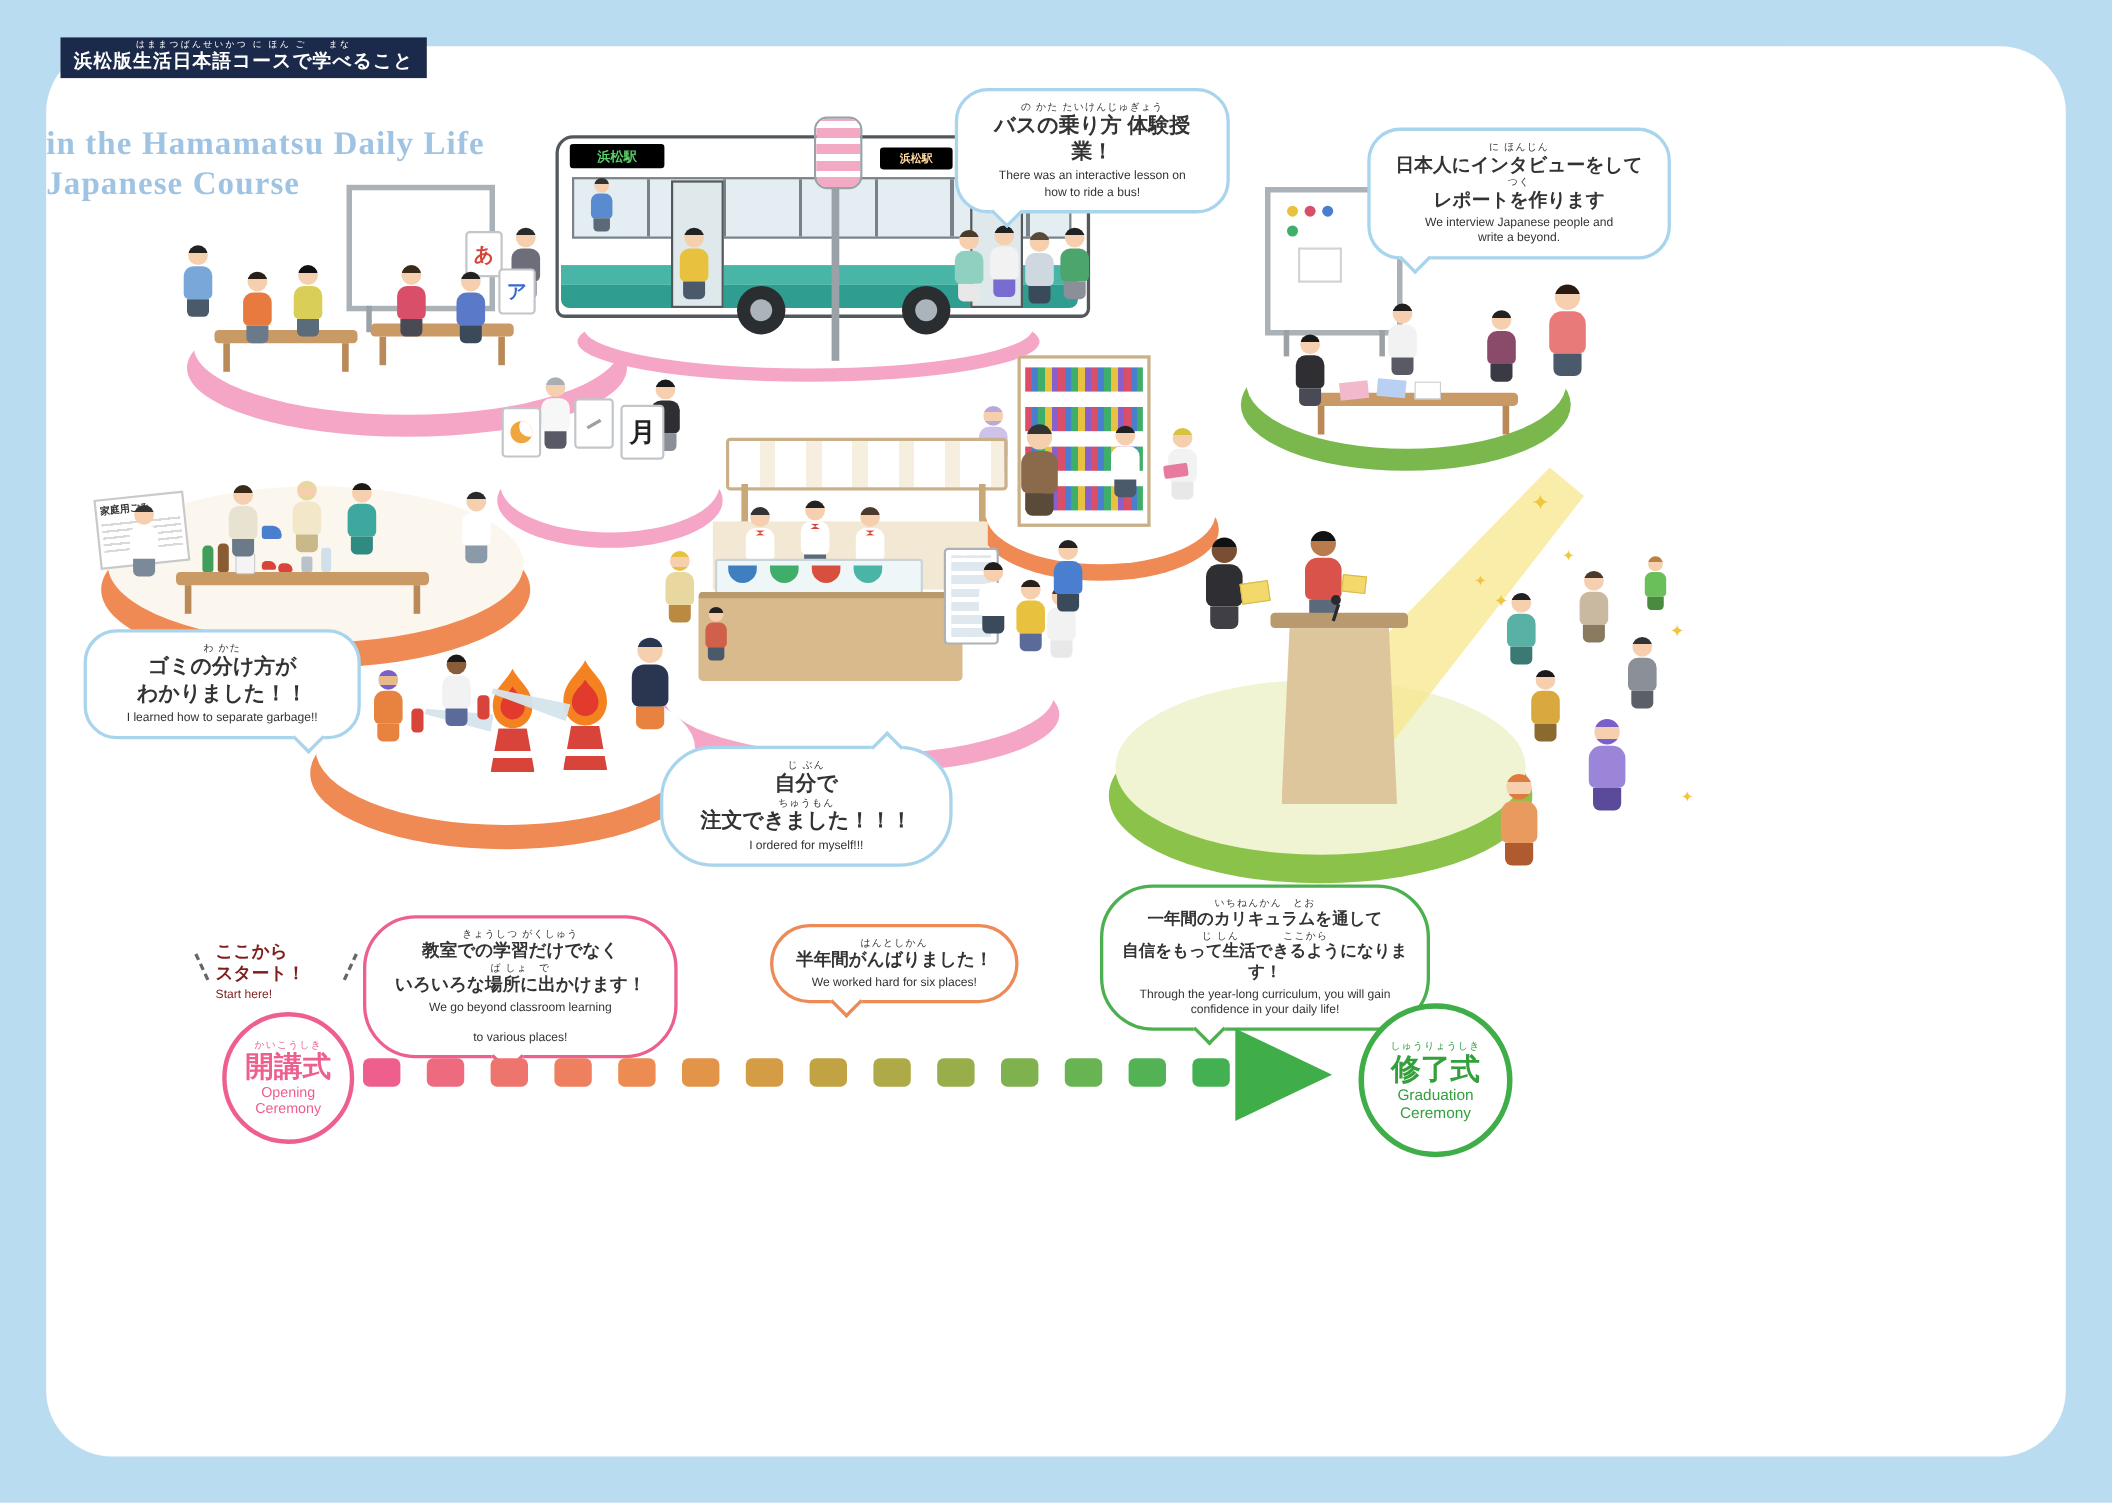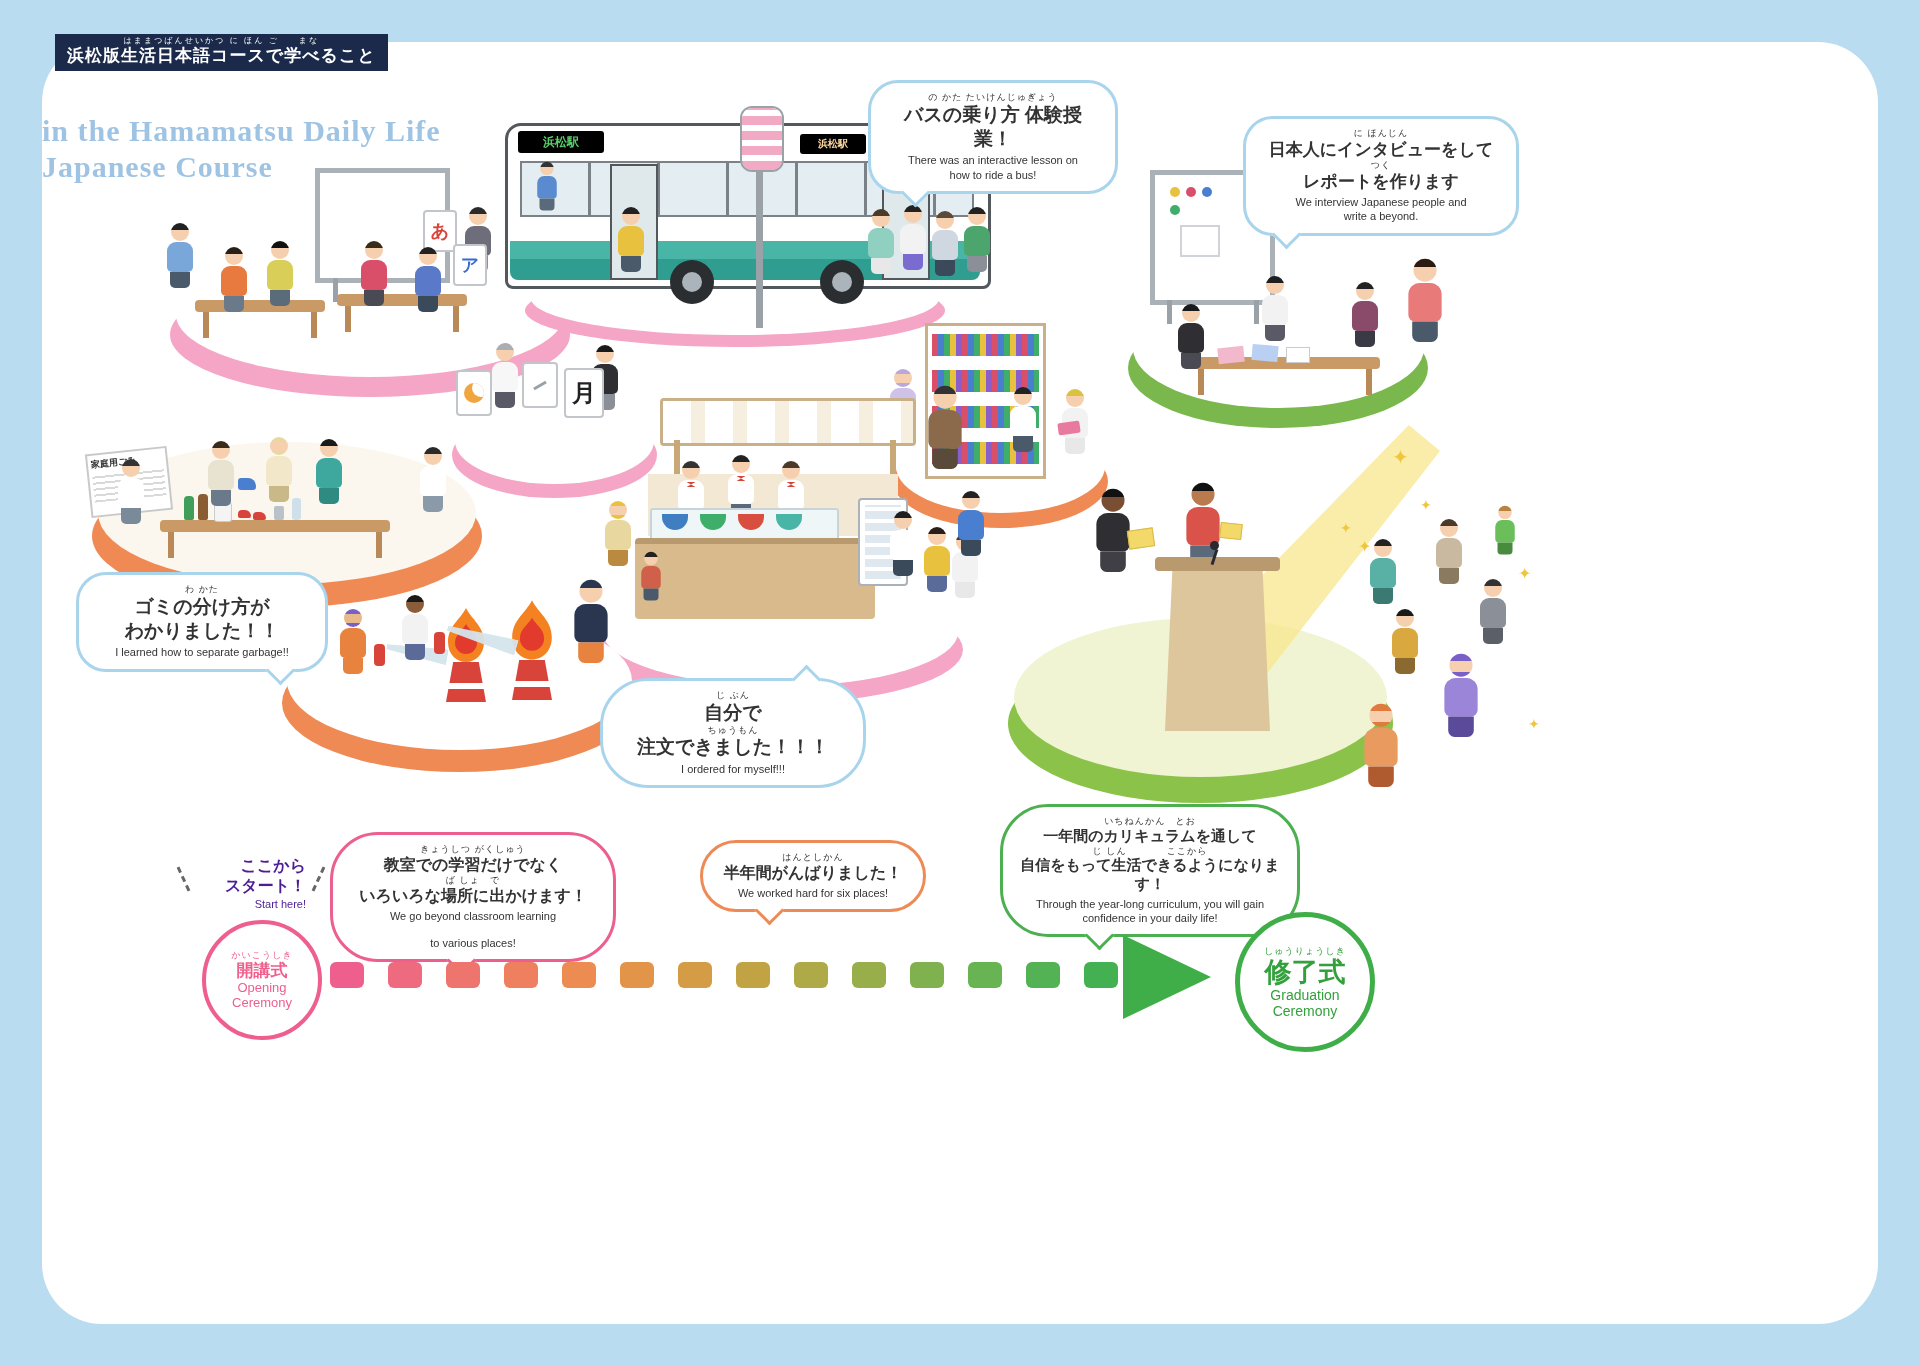--- a/index.html
+++ b/index.html
@@ -110,21 +110,21 @@
   .tail.b{bottom:-12px;transform:rotate(45deg);border-right:3px solid var(--bc);border-bottom:3px solid var(--bc);}
   .tail.t{top:-12px;transform:rotate(45deg);border-left:3px solid var(--bc);border-top:3px solid var(--bc);}
   .circle{position:absolute;background:#fff;border-radius:50%;display:flex;flex-direction:column;align-items:center;justify-content:center;text-align:center;z-index:5;}
   .circle .furi{font-size:9px;letter-spacing:1px;}
   .circle .jp{font-weight:bold;line-height:1.1;}
   .circle .en{font-size:13px;line-height:1.15;}
   .circle.open{border:4px solid #ee5f8e;color:#ee5f8e;}
   .circle.grad{border:5px solid #3fae49;color:#33a03c;}
   .dash{position:absolute;top:962px;width:34px;height:26px;border-radius:6px;z-index:5;}
   .arrowhead{position:absolute;left:1123px;top:935px;width:0;height:0;border-top:42px solid transparent;border-bottom:42px solid transparent;border-left:88px solid #3fae49;z-index:5;}
-  .start{position:absolute;left:196px;top:856px;width:110px;text-align:right;z-index:5;color:#4c1d95;}
+  .start{position:absolute;left:196px;top:856px;width:110px;text-align:left;z-index:5;color:#7f1d1d;}
   .start .jp{font-size:16px;font-weight:bold;line-height:1.25;}
   .start .en{font-size:11px;margin-top:2px;}
   .smark{position:absolute;width:0;height:26px;border-left:3px dashed #666;}
 </style>
 </head>
 <body>
 
 <div id="poster">
   <div class="panel"></div>
 
@@ -400,21 +400,21 @@
   <div class="start">
     <span class="smark" style="left:-14px;top:10px;transform:rotate(-25deg);"></span>
     <span class="smark" style="right:-14px;top:10px;transform:rotate(25deg);"></span>
     <div class="jp">ここから</div>
     <div class="jp">スタート！</div>
     <div class="en">Start here!</div>
   </div>
 
   <div class="circle open" style="left:202px;top:920px;width:112px;height:112px;">
     <span class="furi">かいこうしき</span>
-    <span class="jp" style="font-size:17px;">開講式</span>
+    <span class="jp" style="font-size:26px;font-family:Liberation Mono, monospace;">開講式</span>
     <span class="en">Opening</span>
     <span class="en">Ceremony</span>
   </div>
 
   <div class="dash" style="left:330px;background:#ee5f8e;"></div>
   <div class="dash" style="left:388px;background:#ee6a7e;"></div>
   <div class="dash" style="left:446px;background:#ee756e;"></div>
   <div class="dash" style="left:504px;background:#ee805f;"></div>
   <div class="dash" style="left:562px;background:#ec8b52;"></div>
   <div class="dash" style="left:620px;background:#e29449;"></div>

